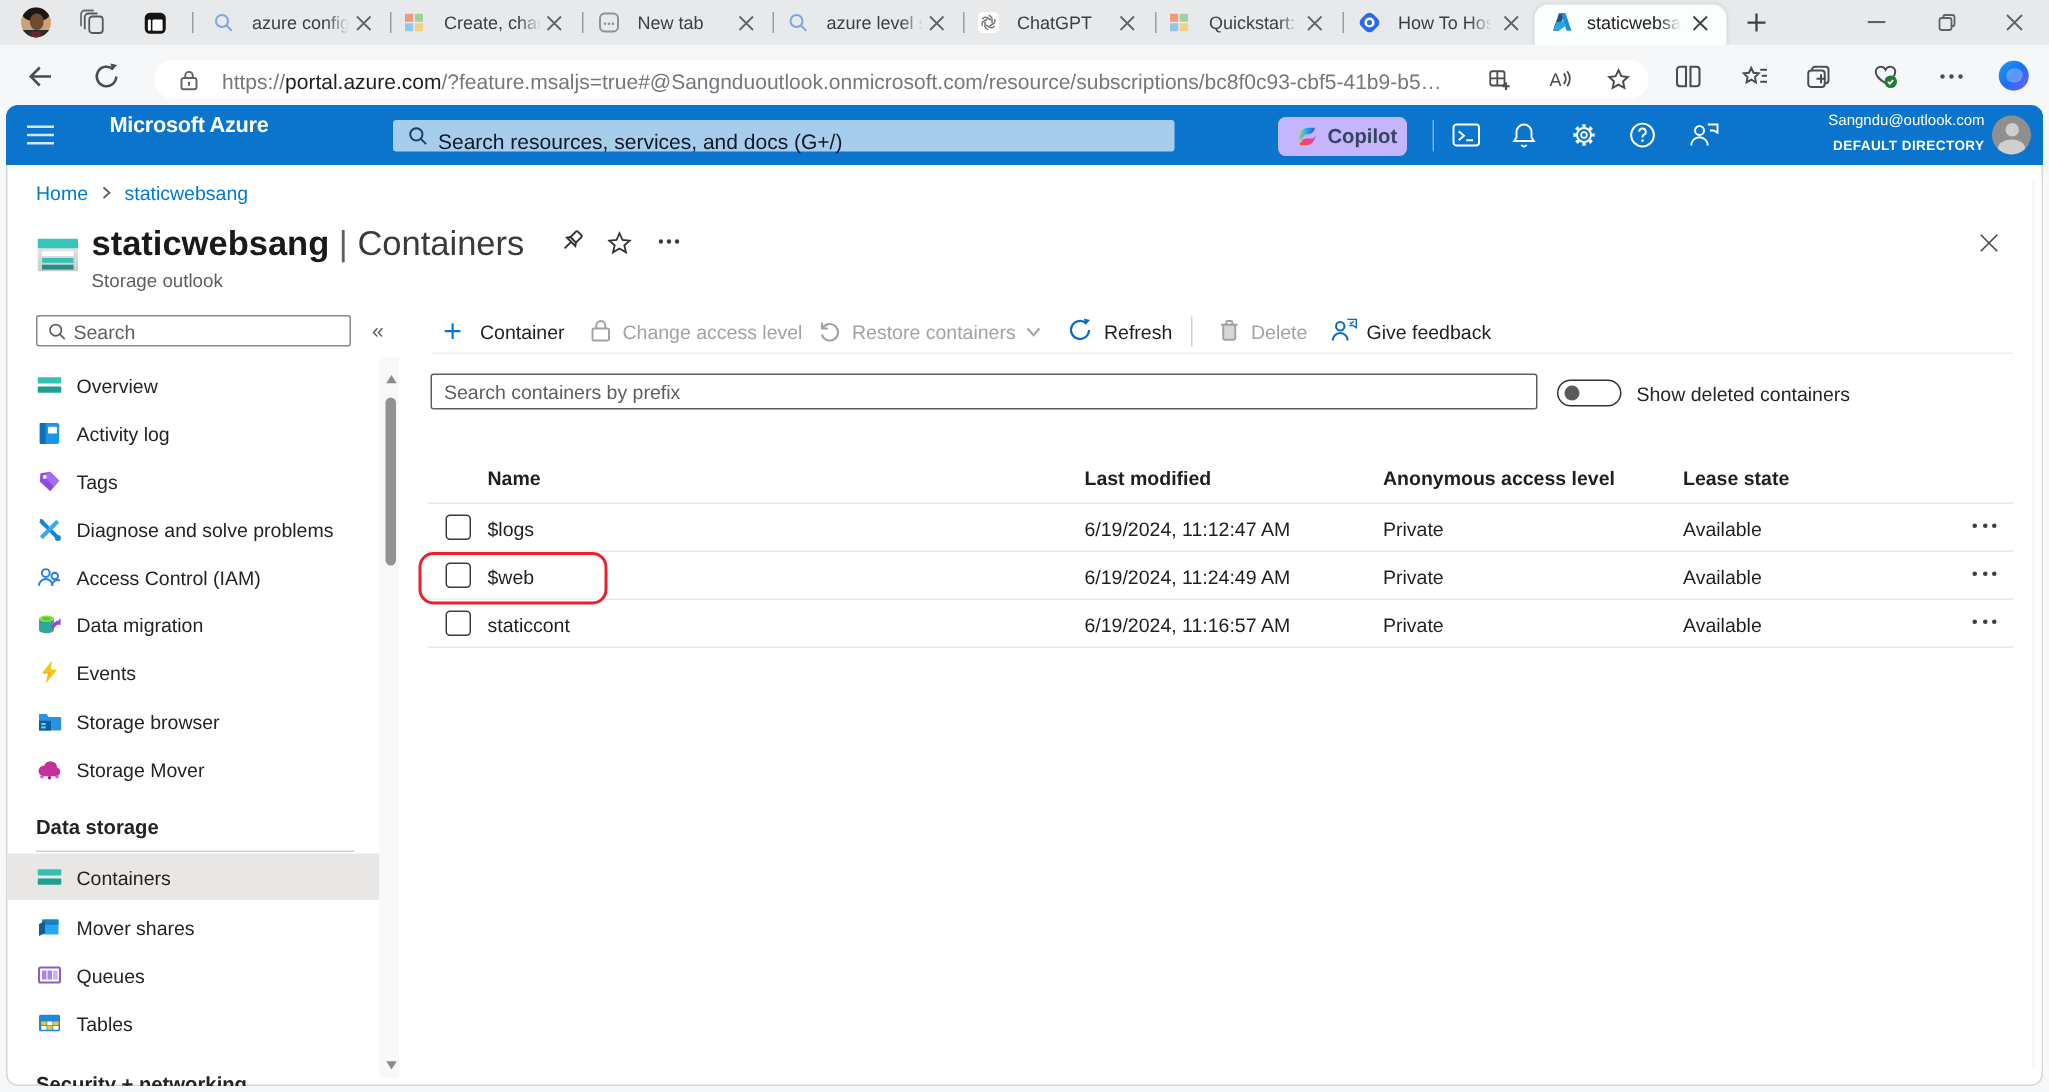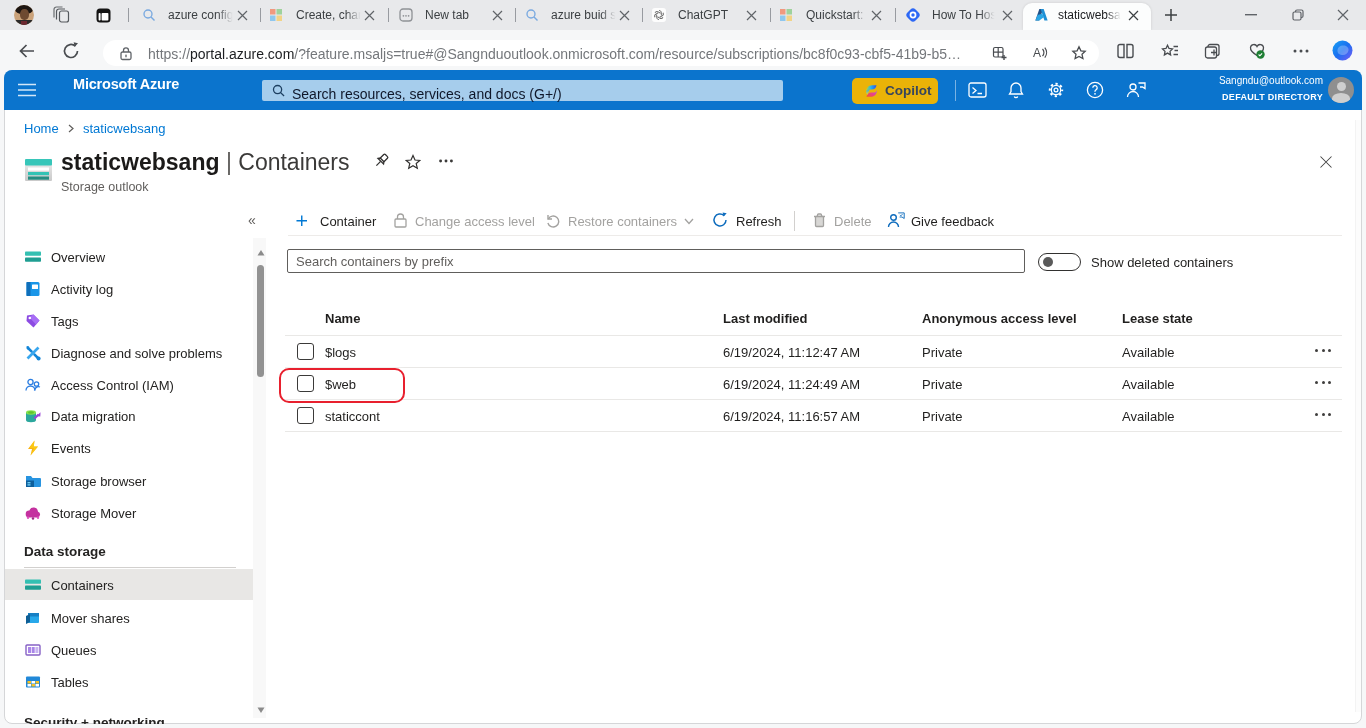--- a/index.html
+++ b/index.html
@@ -91,21 +91,21 @@
     </svg>
   <div class="tabtxt" style="left:425px;width:60px">New tab</div>
   <svg class="tabx" style="left:492px" viewBox="0 0 11 11" stroke="#606468" stroke-width="1.2">
       <path d="M1 1 L10 10 M10 1 L1 10"></path>
     </svg>
 
   <svg class="abs" style="left:525px;top:8px" width="14" height="14" viewBox="0 0 14 14" fill="none" stroke="#79a9e0" stroke-width="1.35">
       <circle cx="6" cy="6" r="4"></circle>
       <path d="M9 9 L12.5 12.5"></path>
     </svg>
-  <div class="tabtxt fade" style="left:551px;width:66px">azure buid s</div>
+  <div class="tabtxt fade" style="left:551px;width:66px">azure level s</div>
   <svg class="tabx" style="left:619px" viewBox="0 0 11 11" stroke="#606468" stroke-width="1.2">
       <path d="M1 1 L10 10 M10 1 L1 10"></path>
     </svg>
 
   <div class="abs" style="left:652px;top:8px;width:14px;height:14px;border-radius:3px;background:#fdfdfd;"></div>
   <svg class="abs" style="left:653px;top:9px" width="12" height="12" viewBox="0 0 24 24" fill="none" stroke="#6b6b6b" stroke-width="1.9">
       <path d="M12 2.8 C14.6 2.8 16.7 4.9 16.7 7.5 L16.7 13" transform="rotate(0 12 12)"></path>
       <path d="M12 2.8 C14.6 2.8 16.7 4.9 16.7 7.5 L16.7 13" transform="rotate(60 12 12)"></path>
       <path d="M12 2.8 C14.6 2.8 16.7 4.9 16.7 7.5 L16.7 13" transform="rotate(120 12 12)"></path>
       <path d="M12 2.8 C14.6 2.8 16.7 4.9 16.7 7.5 L16.7 13" transform="rotate(180 12 12)"></path>
@@ -252,21 +252,21 @@
   <div class="abs" style="left:69px;top:6px;font-size:14.5px;font-weight:bold;color:#fff;letter-spacing:-0.2px;">Microsoft Azure</div>
 
   <div class="abs" style="left:258px;top:10px;width:521px;height:21px;background:#a6cdec;border-radius:2px;">
     <svg class="abs" style="left:10px;top:4px" width="13" height="13" viewBox="0 0 14 14" fill="none" stroke="#1d3f60" stroke-width="1.4">
         <circle cx="6" cy="6" r="4.4"></circle>
         <path d="M9.3 9.3 L13 13"></path>
       </svg>
     <div class="abs" style="left:30px;top:6px;font-size:14px;color:#0f172a;">Search resources, services, and docs (G+/)</div>
   </div>
 
-  <div class="abs" style="left:848px;top:7.5px;width:86px;height:26px;background:#eab308;border-radius:5px;">
+  <div class="abs" style="left:848px;top:7.5px;width:86px;height:26px;background:#c4b5fd;border-radius:5px;">
     <svg class="abs" style="left:11px;top:5px" width="17" height="16" viewBox="0 0 16 16">
         <defs>
           <linearGradient id="cpA" x1="0" y1="0" x2="1" y2="0">
             <stop offset="0" stop-color="#b5dc32"></stop>
             <stop offset=".45" stop-color="#23b3f2"></stop>
             <stop offset="1" stop-color="#2a50e8"></stop>
           </linearGradient>
           <linearGradient id="cpB" x1="0" y1="1" x2="1" y2="0">
             <stop offset="0" stop-color="#f1562c"></stop>
             <stop offset=".5" stop-color="#e9418c"></stop>
@@ -356,20 +356,27 @@
         <circle cx="1.6" cy="2" r="1.45" fill="#3b3a39"></circle>
         <circle cx="7" cy="2" r="1.45" fill="#3b3a39"></circle>
         <circle cx="12.4" cy="2" r="1.45" fill="#3b3a39"></circle>
       </svg>
 <div class="abs" style="left:61px;top:180px;font-size:12.5px;color:#605e5c;">Storage outlook</div>
 
 <svg class="abs" style="left:1319px;top:155px" width="14" height="14" viewBox="0 0 14 14" stroke="#444" stroke-width="1.05">
         <path d="M1.5 1.5 L12.5 12.5 M12.5 1.5 L1.5 12.5"></path>
       </svg>
 
+<div class="abs" style="left:24px;top:210px;width:210px;height:21px;border:1px solid #8a8886;border-radius:2px;background:#fff;">
+  <svg class="abs" style="left:7px;top:4px" width="12" height="12" viewBox="0 0 14 14" fill="none" stroke="#605e5c" stroke-width="1.3">
+          <circle cx="6" cy="6" r="4.4"></circle>
+          <path d="M9.3 9.3 L13 13"></path>
+        </svg>
+  <div class="abs" style="left:24px;top:3px;font-size:13px;color:#605e5c;">Search</div>
+</div>
 <div class="abs" style="left:248px;top:212px;font-size:14px;color:#605e5c;">«</div>
 <div id="sidebar-sel"></div>
 
 <svg class="mic" style="top:249px" viewBox="0 0 16 16">
         <rect x="0" y="2.5" width="16" height="4.2" rx=".8" fill="#34c0b2"></rect>
         <rect x="0" y="8.6" width="16" height="4.2" rx=".8" fill="#1f9e92"></rect>
       </svg>
 <div class="mi" style="top:250px">Overview</div>
 <svg class="mic" style="top:281px" viewBox="0 0 16 16">
         <rect x="1.5" y="1" width="13" height="14" rx="1.5" fill="#1a96e8"></rect>

